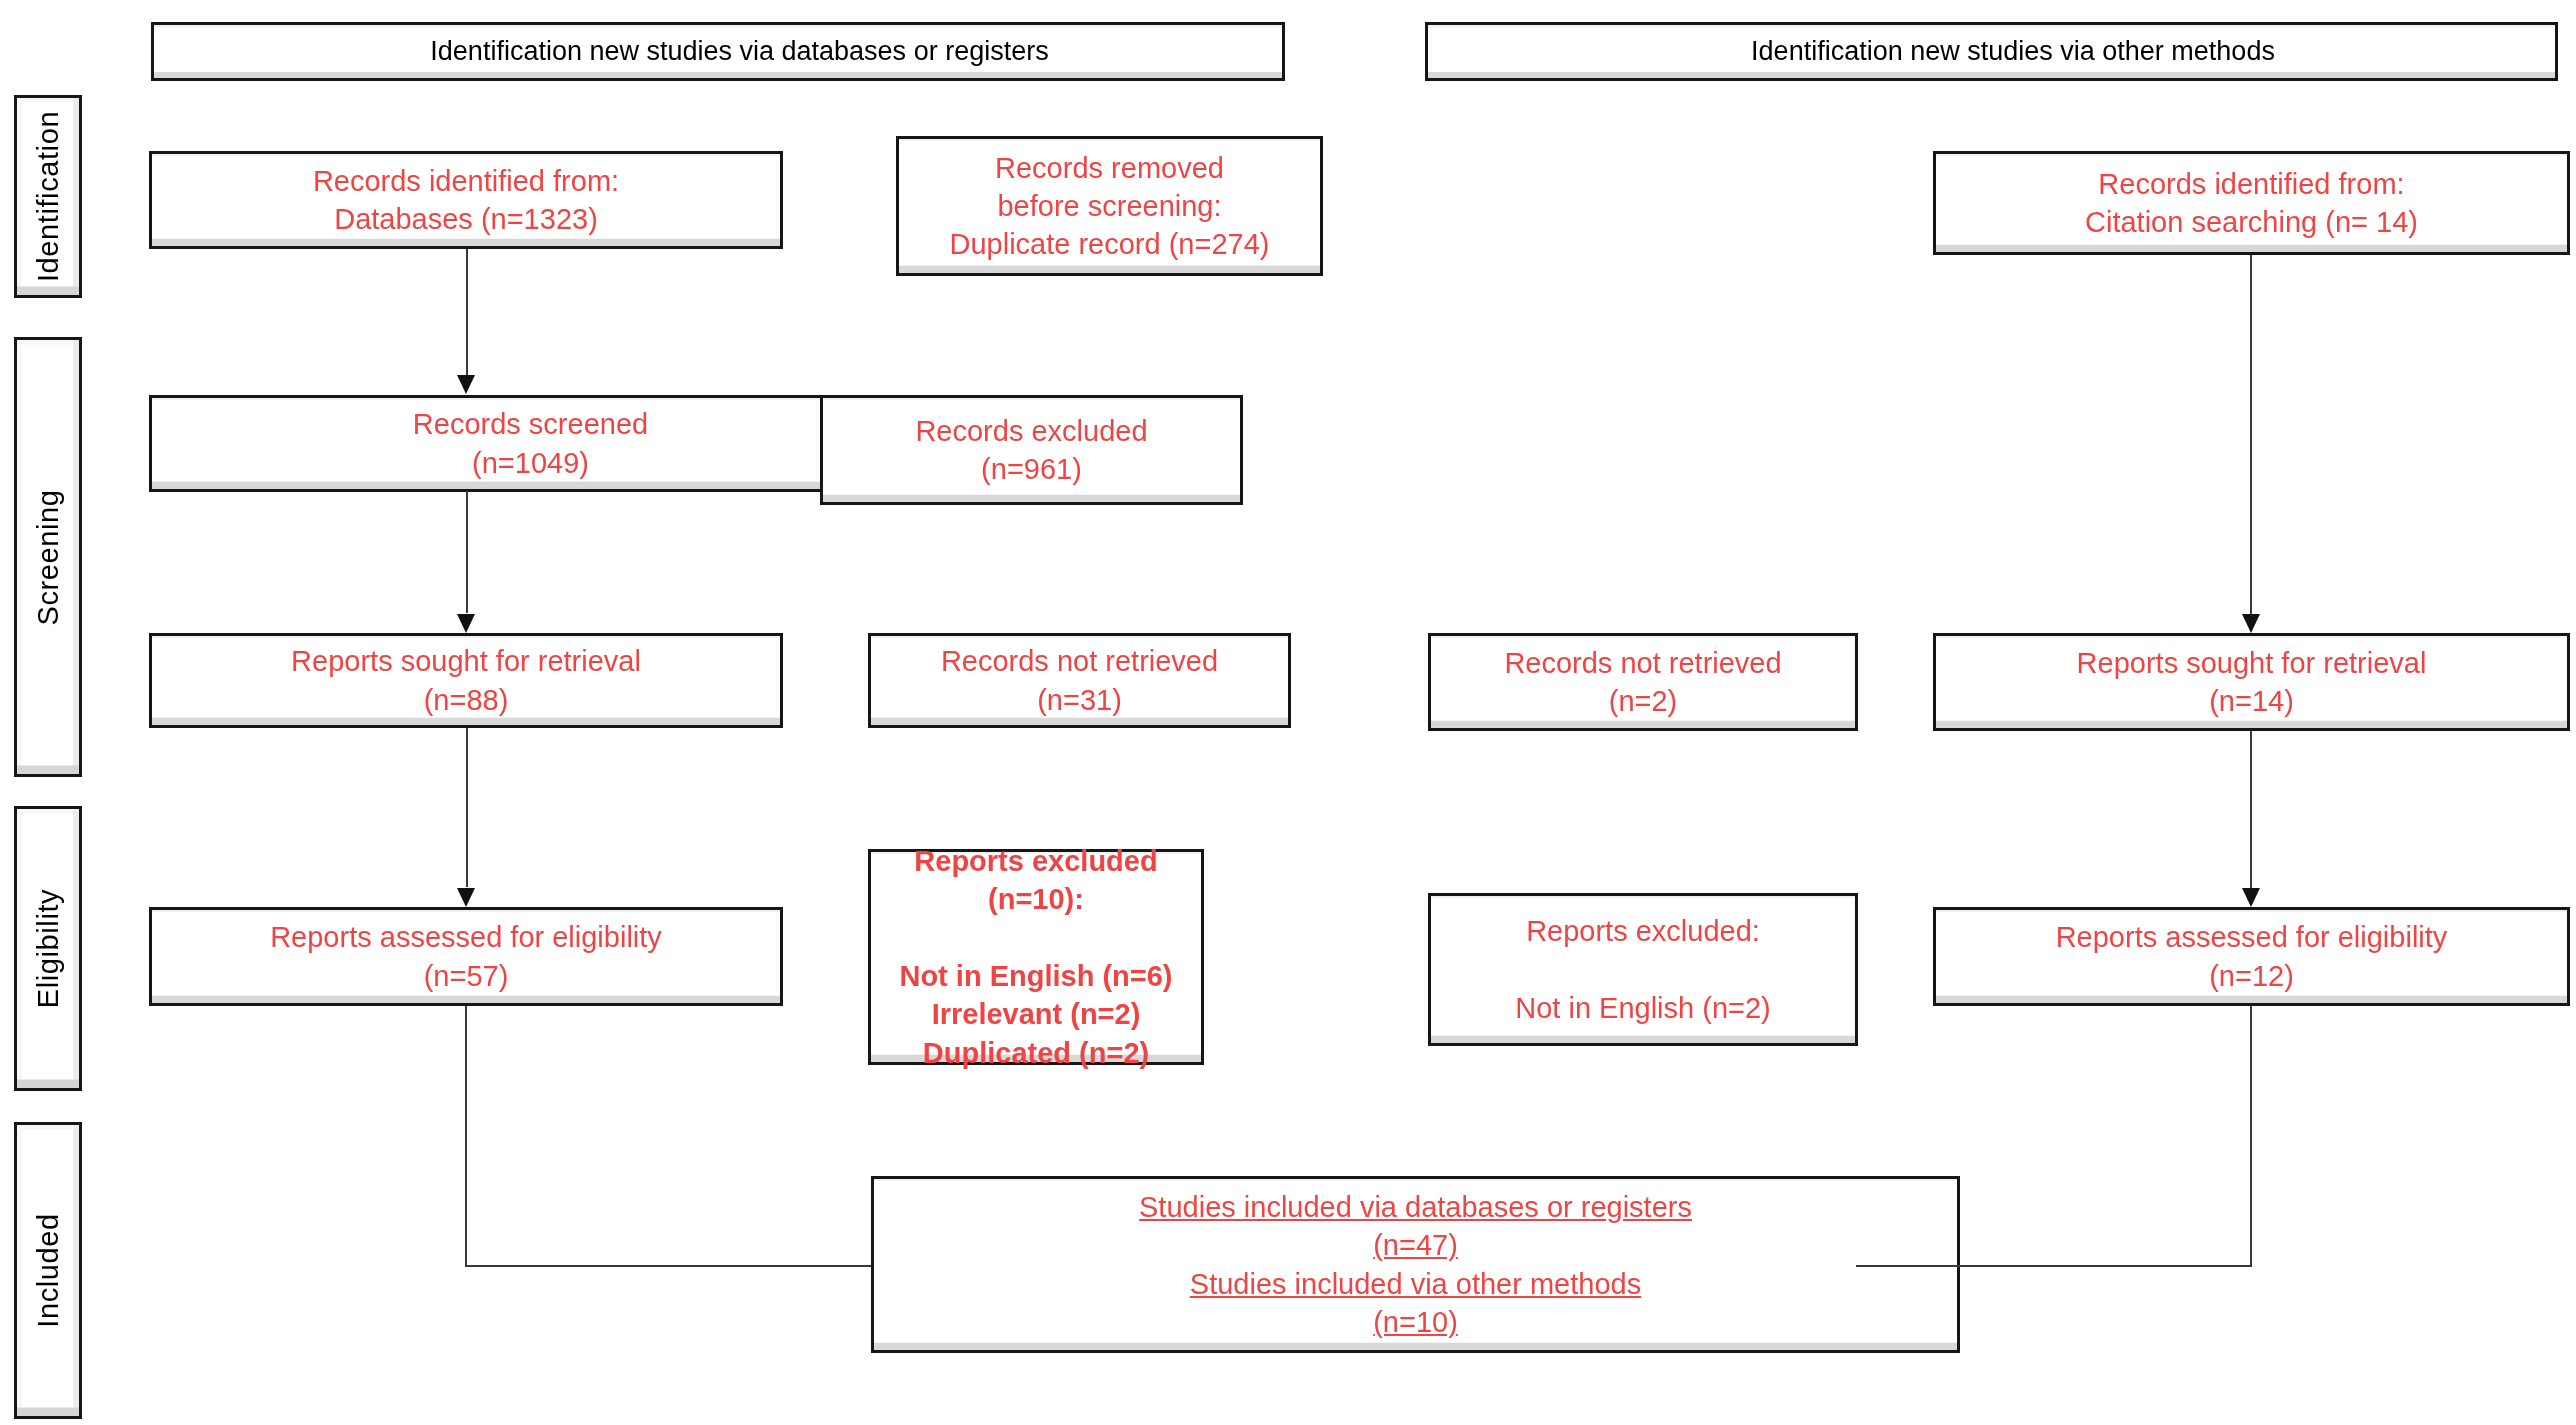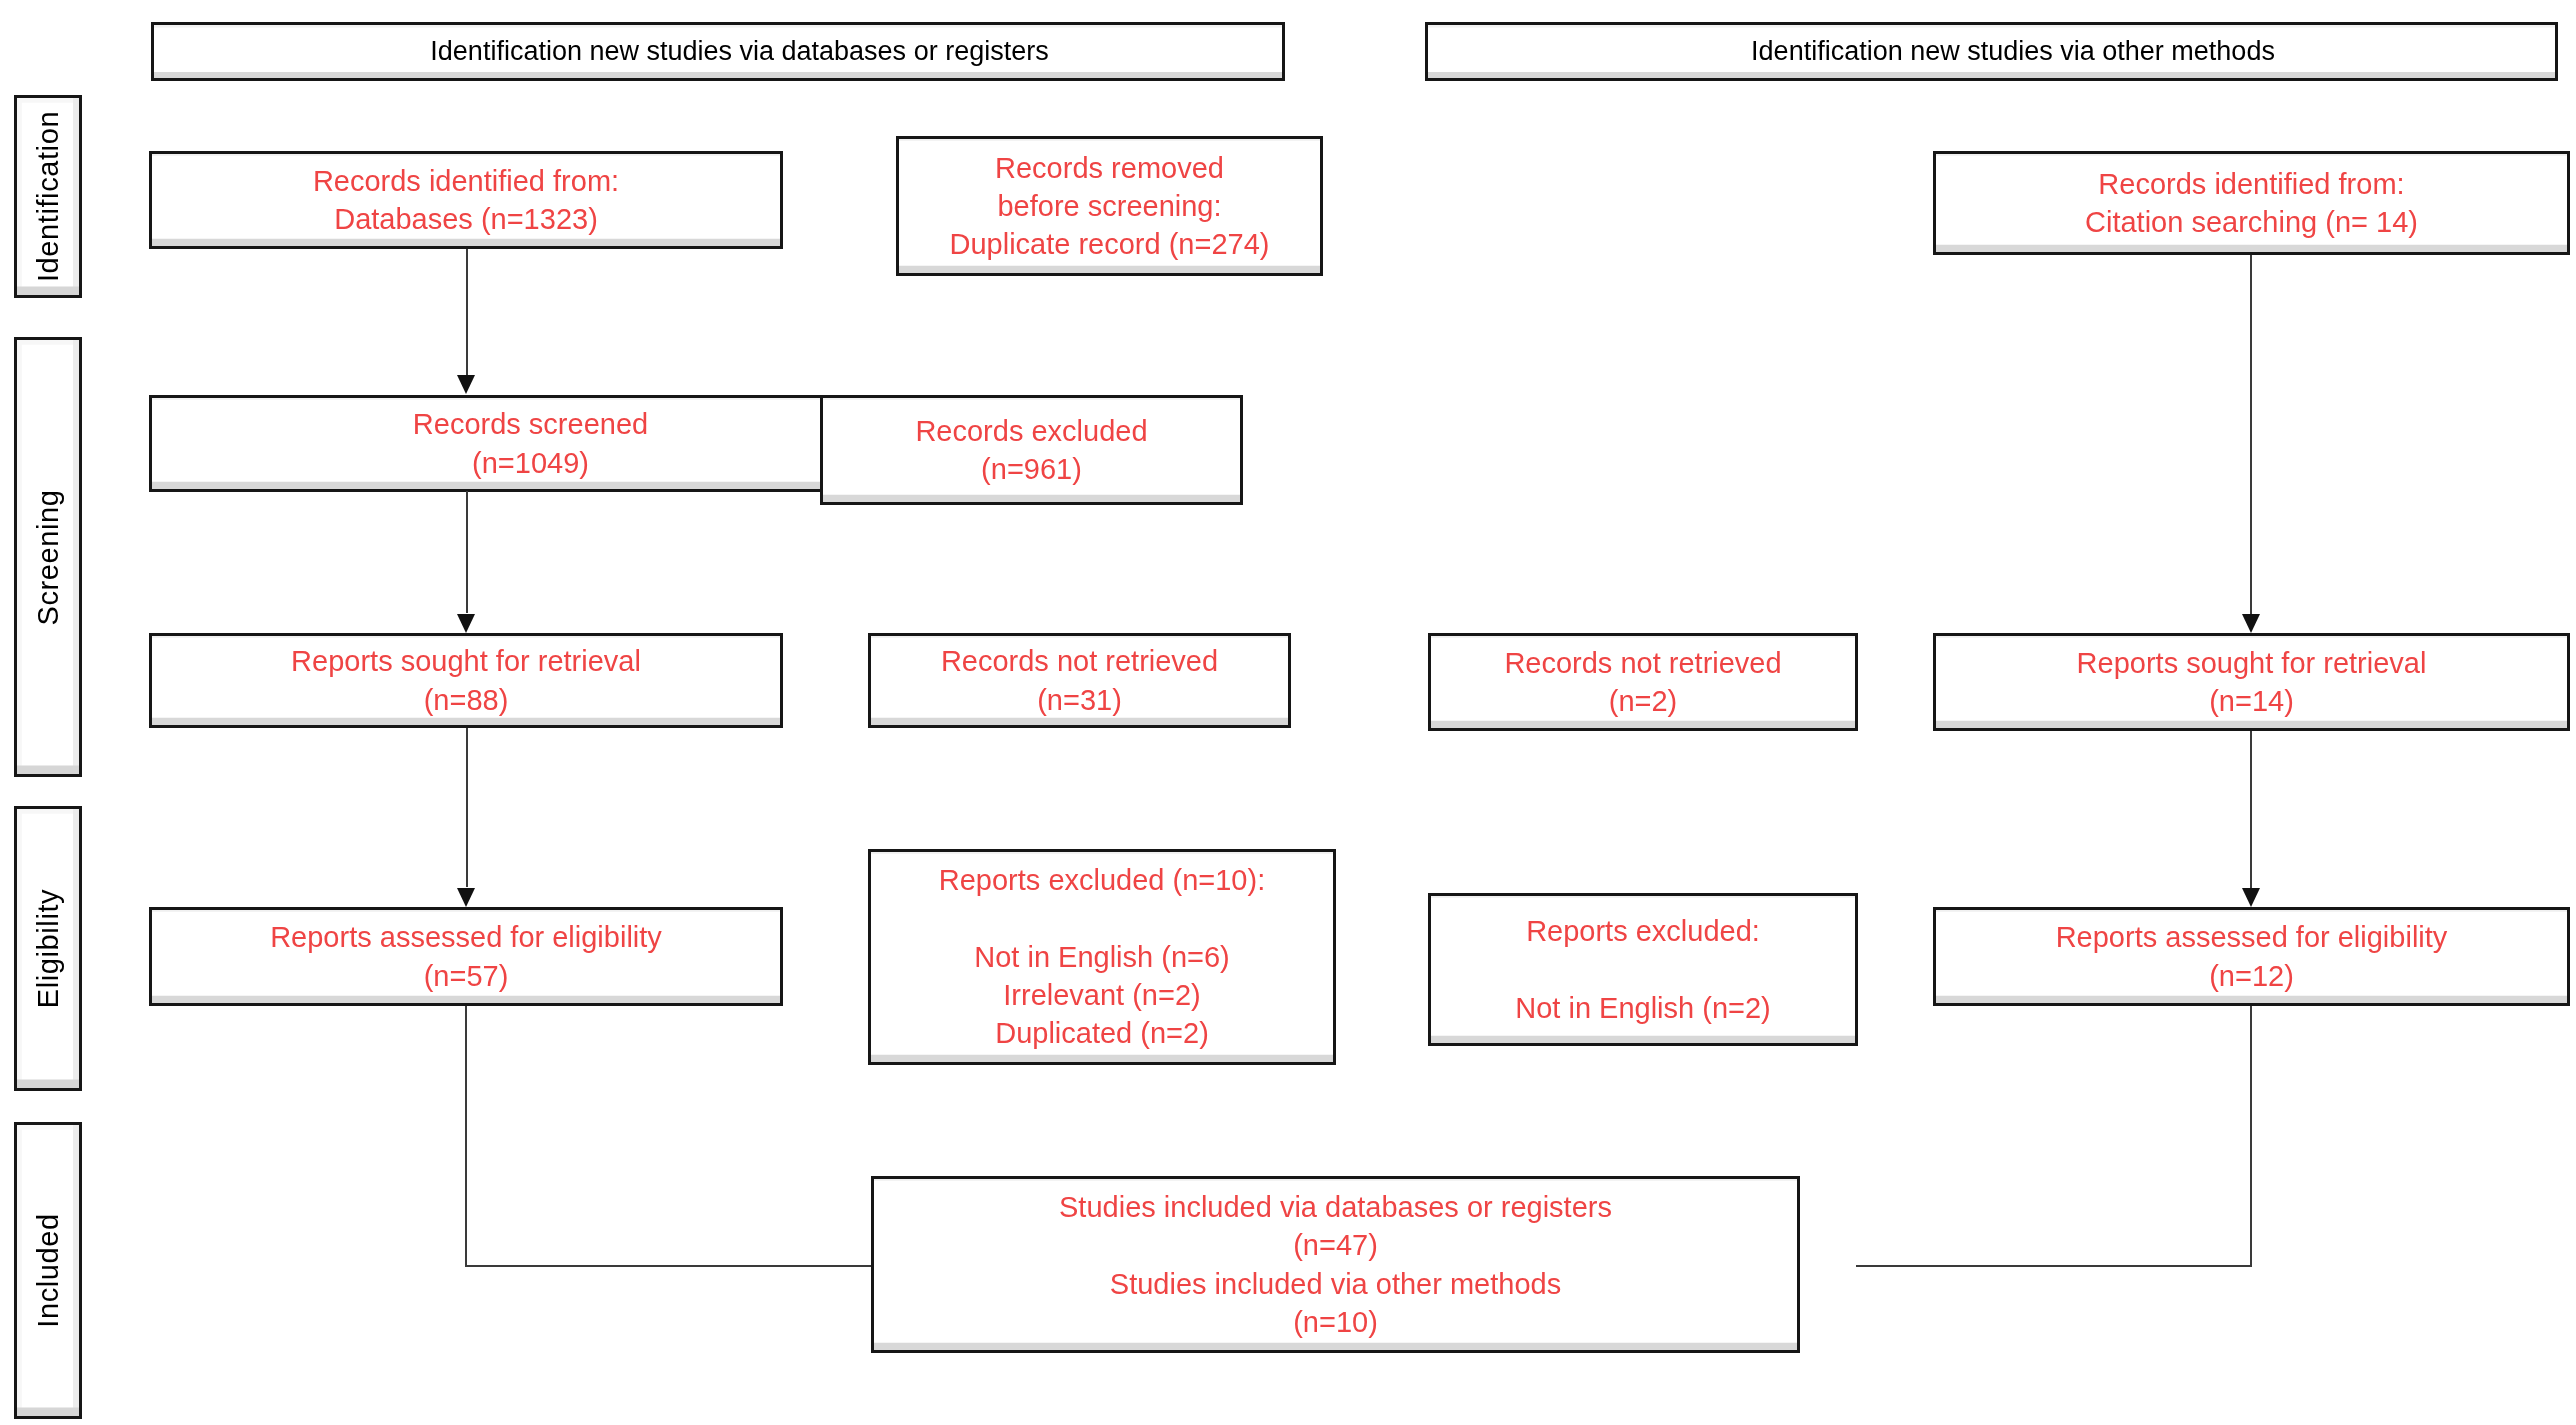--- a/index.html
+++ b/index.html
@@ -119,32 +119,32 @@
 (n=88)</div>
   <div class="box" style="left:868px; top:633px; width:423px; height:95px;">Records not retrieved
 (n=31)</div>
   <div class="box" style="left:1428px; top:633px; width:430px; height:98px;">Records not retrieved
 (n=2)</div>
   <div class="box" style="left:1933px; top:633px; width:637px; height:98px;">Reports sought for retrieval
 (n=14)</div>
 
   <div class="box" style="left:149px; top:907px; width:634px; height:99px;">Reports assessed for eligibility
 (n=57)</div>
-  <div class="box" style="left:868px; top:849px; width:468px; height:216px;">Reports excluded (n=10):
+  <div class="box" style="left:868px; top:849px; width:336px; height:216px;font-weight:bold;">Reports excluded (n=10):
 
 Not in English (n=6)
 Irrelevant (n=2)
 Duplicated (n=2)</div>
   <div class="box" style="left:1428px; top:893px; width:430px; height:153px;">Reports excluded:
 
 Not in English (n=2)</div>
   <div class="box" style="left:1933px; top:907px; width:637px; height:99px;">Reports assessed for eligibility
 (n=12)</div>
 
-  <div class="box" style="left:871px; top:1176px; width:929px; height:177px;">Studies included via databases or registers
+  <div class="box" style="left:871px; top:1176px; width:1089px; height:177px;text-decoration:underline;">Studies included via databases or registers
 (n=47)
 Studies included via other methods
 (n=10)</div>
 
   <div class="vline" style="left:466px; top:249px; height:128px;"></div>
   <div class="ahead" style="left:457px; top:375px;"></div>
 
   <div class="vline" style="left:466px; top:491px; height:122px;"></div>
   <div class="ahead" style="left:457px; top:614px;"></div>
 

